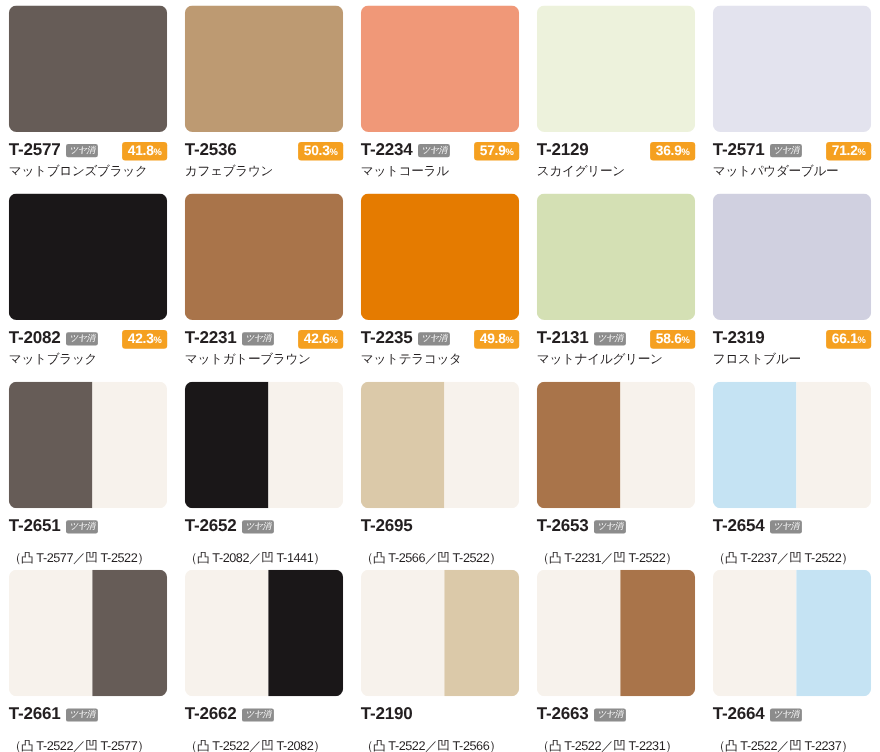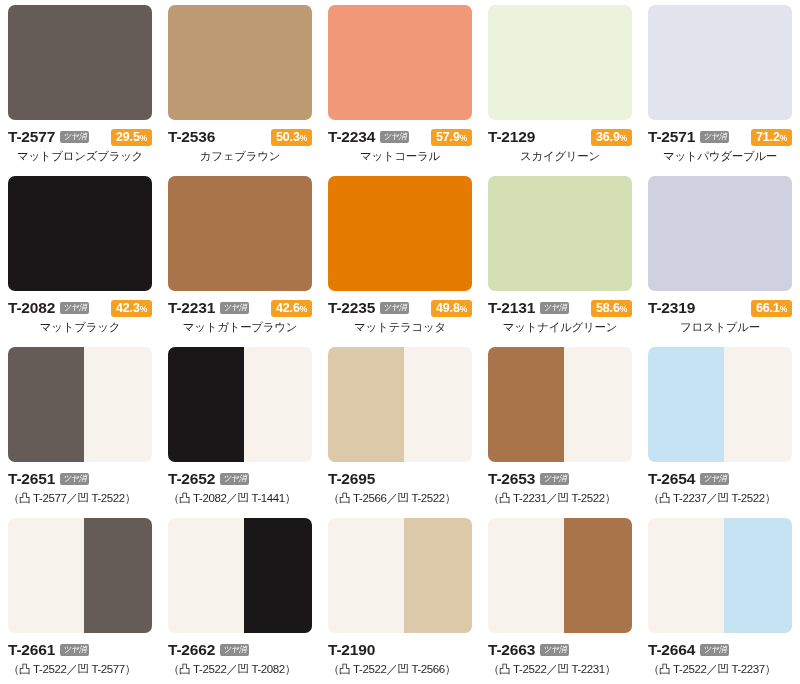--- a/index.html
+++ b/index.html
@@ -85,45 +85,44 @@
   }
   .badge-pct .unit { font-size: 8.5px; }
 
   .name {
     margin-top: 3px;
     font-size: 11.5px;
     color: #231f20;
     line-height: 14px;
     letter-spacing: -0.3px;
     white-space: nowrap;
-    text-align: center;
   }
 
   .combo {
-    margin-top: 3px;
+    margin-top: 13px;
     font-size: 11.5px;
     color: #231f20;
     line-height: 14px;
     letter-spacing: -0.4px;
     white-space: nowrap;
   }
 </style>
 </head>
 <body>
 
 <div id="grid">
     <div class="cell">
       <div class="swatch solid">
         <div class="half-a" style="background: rgb(102, 92, 87);"></div>
       </div>
       <div class="label">
         <div class="code-line">
           <span class="code">T-2577</span>
           <span class="badge-matte">ツヤ消</span>
-          <span class="badge-pct"><span>29.5</span><span class="unit">%</span></span>
+          <span class="badge-pct"><span>41.8</span><span class="unit">%</span></span>
         </div>
         <div class="name">マットブロンズブラック</div>
       </div>
     </div>
     <div class="cell">
       <div class="swatch solid">
         <div class="half-a" style="background: rgb(189, 154, 114);"></div>
       </div>
       <div class="label">
         <div class="code-line">

